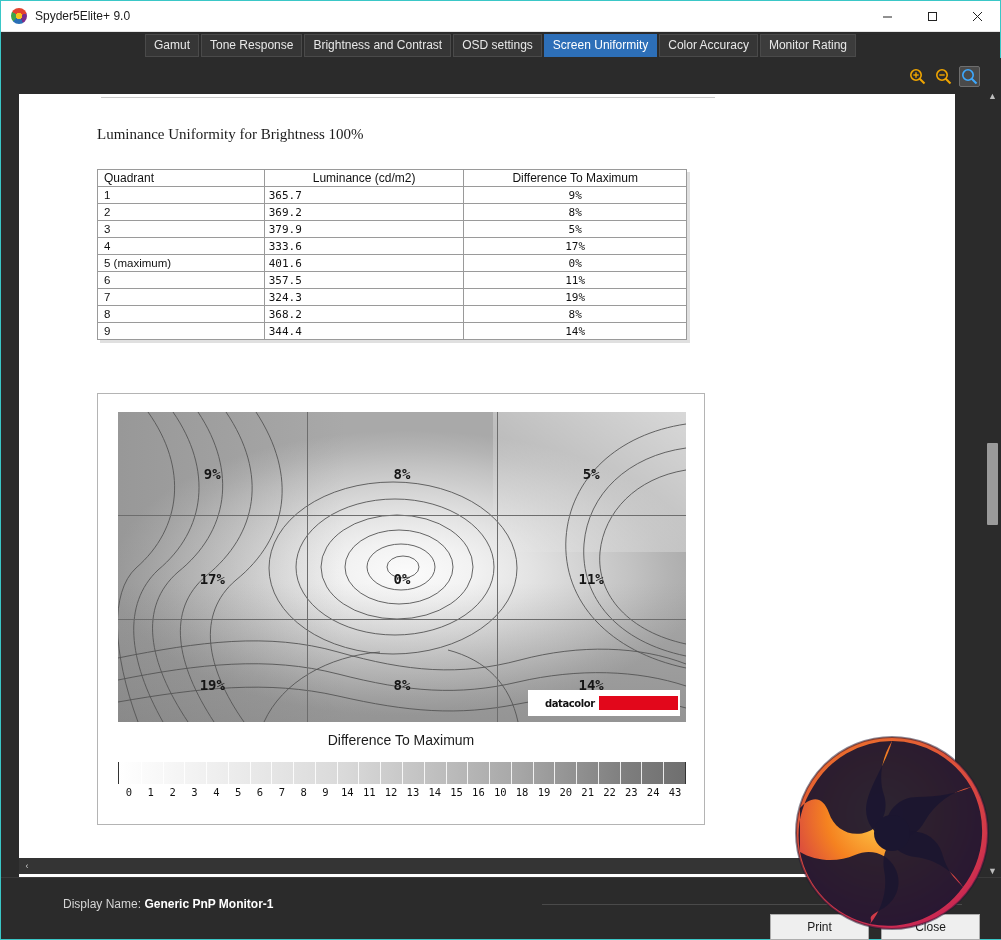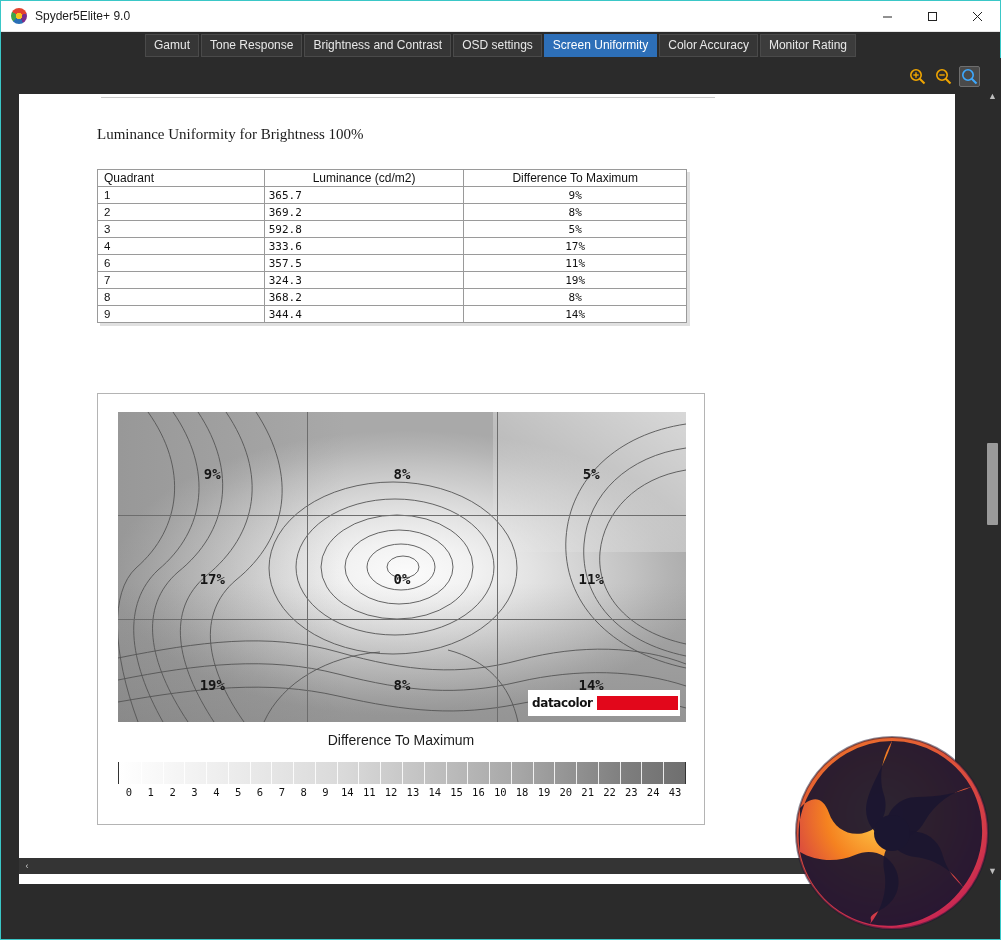--- a/index.html
+++ b/index.html
@@ -196,24 +196,24 @@
   .dc-logo {
     position: absolute;
     right: 6px; bottom: 6px;
     width: 152px; height: 26px;
     background: #ffffff;
     display: flex; align-items: center;
   }
   .dc-word {
     font-family: "DejaVu Sans", sans-serif;
     font-weight: bold;
-    font-size: 12px;
+    font-size: 10px;
     color: #111;
     letter-spacing: -0.4px;
-    padding-left: 4px;
+    padding-left: 17px;
   }
   .dc-bar { flex: 1; height: 14px; background: #e2071b; margin-left: 4px; margin-right: 2px; }
 
   .scale-title {
     position: absolute;
     left: 0; right: 0; top: 338px;
     text-align: center;
     font-size: 14px;
     color: #1b1b1b;
   }
@@ -401,27 +401,32 @@
               <td class="c1">365.7</td>
               <td class="c2">9%</td>
             </tr>
             <tr>
               <td class="c0">2</td>
               <td class="c1">369.2</td>
               <td class="c2">8%</td>
             </tr>
             <tr>
               <td class="c0">3</td>
-              <td class="c1">592.8</td>
+              <td class="c1">379.9</td>
               <td class="c2">5%</td>
             </tr>
             <tr>
               <td class="c0">4</td>
               <td class="c1">333.6</td>
               <td class="c2">17%</td>
+            </tr>
+            <tr>
+              <td class="c0">5 (maximum)</td>
+              <td class="c1">401.6</td>
+              <td class="c2">0%</td>
             </tr>
             <tr>
               <td class="c0">6</td>
               <td class="c1">357.5</td>
               <td class="c2">11%</td>
             </tr>
             <tr>
               <td class="c0">7</td>
               <td class="c1">324.3</td>
               <td class="c2">19%</td>
@@ -558,20 +563,29 @@
       <div class="up">▲</div>
       <div class="vthumb"></div>
       <div class="down">▼</div>
     </div>
 
     <div class="hscroll">
       <div class="left-arrow">‹</div>
     </div>
   </div>
 
+  <div class="footer">
+    <div class="display-name">
+      <span>Display Name:</span>
+      <b>Generic PnP Monitor-1</b>
+    </div>
+    <div class="footer-line"></div>
+    <div class="btn btn-print">Print</div>
+    <div class="btn btn-close">Close</div>
+  </div>
 
   <svg class="orb" viewBox="0 0 200 200">
     <defs>
       <radialGradient id="og" cx="45%" cy="40%" r="65%">
         <stop offset="0%" stop-color="#ffd34d"></stop>
         <stop offset="45%" stop-color="#f58220"></stop>
         <stop offset="100%" stop-color="#c2185b"></stop>
       </radialGradient>
     </defs>
     <circle cx="100" cy="100" r="96" fill="url(#og)"></circle>

